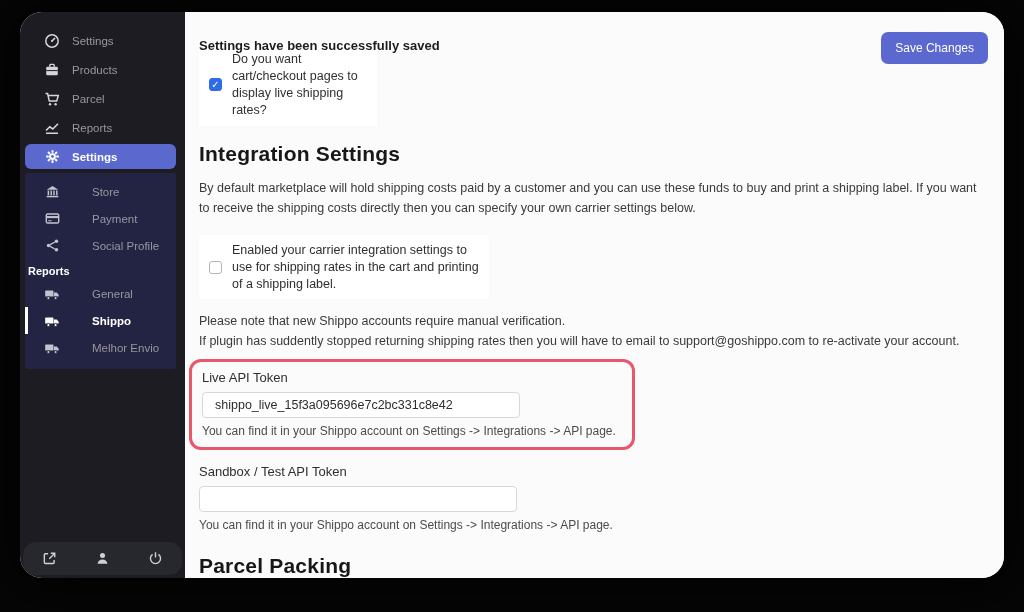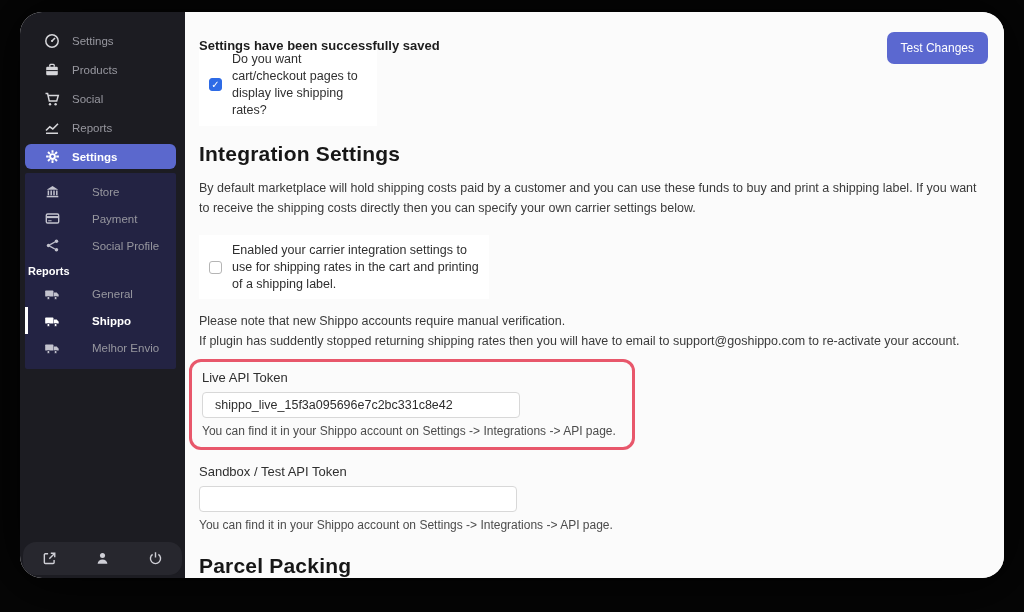--- a/index.html
+++ b/index.html
@@ -120,21 +120,21 @@
     </div>
 
     <div class="nav-item">
       <span class="ic">
         <svg width="16" height="16" viewBox="0 0 16 16">
             <path d="M1.5 2.5 h2.1 l1.7 7.6 h7.4 l1.6 -5.6 H4.4" fill="none" stroke="currentColor" stroke-width="1.5"></path>
             <circle cx="6" cy="13.2" r="1.2" fill="currentColor"></circle>
             <circle cx="11.6" cy="13.2" r="1.2" fill="currentColor"></circle>
           </svg>
       </span>
-      <span>Social</span>
+      <span>Parcel</span>
     </div>
 
     <div class="nav-item">
       <span class="ic">
         <svg width="16" height="16" viewBox="0 0 16 16">
             <polyline points="2,10.5 5.8,6.8 8.8,9 14,3.8" fill="none" stroke="currentColor" stroke-width="1.6"></polyline>
             <line x1="2" y1="13.2" x2="14" y2="13.2" stroke="currentColor" stroke-width="1.6"></line>
           </svg>
       </span>
       <span>Reports</span>
@@ -262,21 +262,21 @@
             <line x1="8" y1="1.2" x2="8" y2="7" stroke="currentColor" stroke-width="1.5"></line>
           </svg>
       </span>
     </div>
   </div>
 
   <div class="content">
 
     <div class="top-row">
       <div class="toast">Settings have been successfully saved</div>
-      <button class="save-btn">Test Changes</button>
+      <button class="save-btn">Save Changes</button>
     </div>
 
     <div class="check-card" style="width:178px; margin-top:-20px;">
       <span class="cbx checked">✓</span>
       <span class="txt">Do you want cart/checkout pages to display live shipping rates?</span>
     </div>
 
     <h1 class="sec">Integration Settings</h1>
 
     <p class="para">By default marketplace will hold shipping costs paid by a customer and you can use these funds to buy and print a shipping label. If you want to receive the shipping costs directly then you can specify your own carrier settings below.</p>

